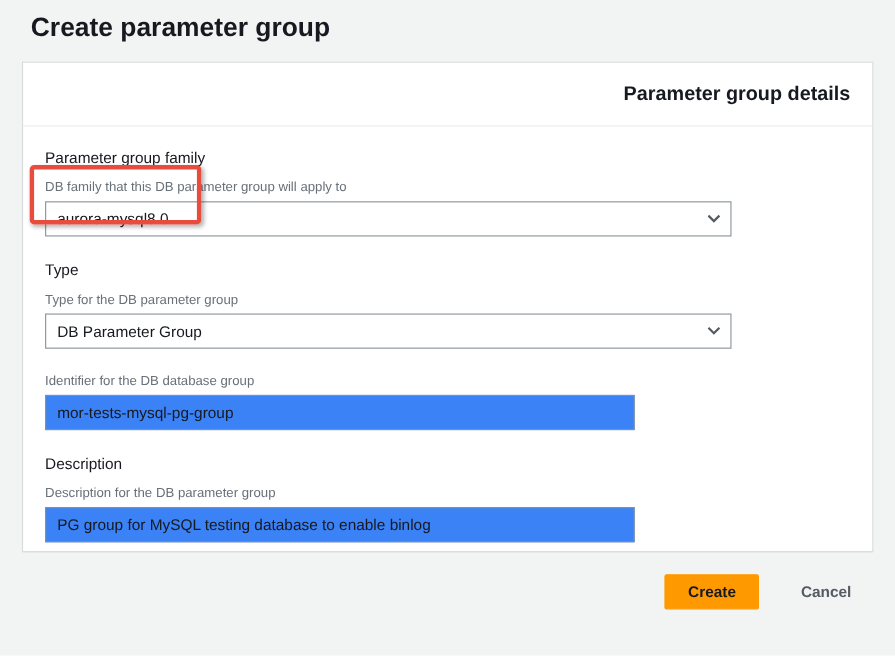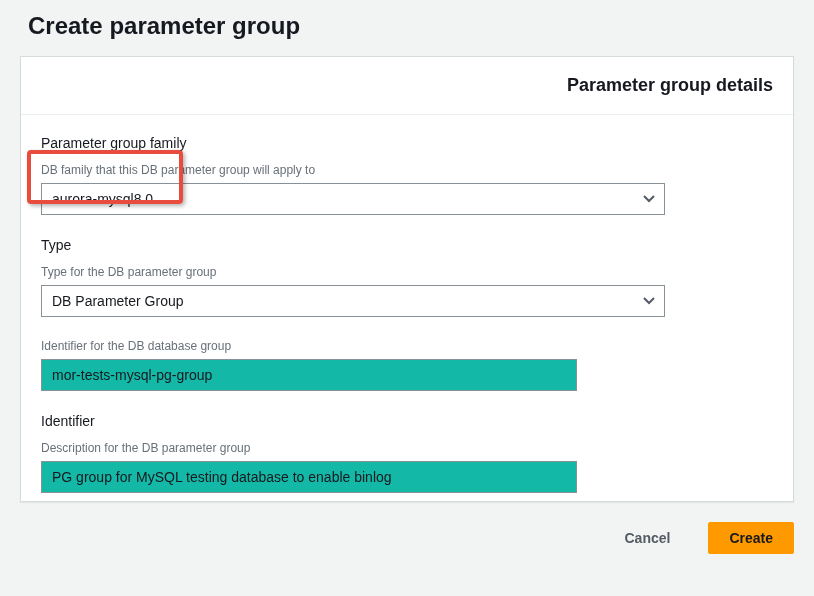--- a/index.html
+++ b/index.html
@@ -85,21 +85,21 @@
   }
   .select-caret svg {
     width: 12px;
     height: 8px;
     display: block;
   }
   .text-input {
     width: 536px;
     height: 32px;
     border: 1px solid #879196;
-    background: #14b8a6;
+    background: #3b82f6;
     padding: 0 10px;
     font-size: 14px;
     color: #16191f;
     font-family: inherit;
   }
   .highlight-box {
     position: absolute;
     border: 4px solid #e74c3c;
     border-radius: 4px;
     box-shadow: 2px 2px 4px rgba(0,0,0,0.3);
@@ -179,24 +179,24 @@
         </span>
       </div>
     </div>
 
     <div class="field-group">
       <div class="field-hint">Identifier for the DB database group</div>
       <input type="text" class="text-input" value="mor-tests-mysql-pg-group" style="">
     </div>
 
     <div class="field-group">
-      <label class="field-label">Identifier</label>
+      <label class="field-label">Description</label>
       <div class="field-hint">Description for the DB parameter group</div>
       <input type="text" class="text-input" value="PG group for MySQL testing database to enable binlog" style="">
     </div>
 
   </div>
 </div>
 
 <div class="footer-actions">
+  <button class="btn btn-primary">Create</button>
   <button class="btn btn-link">Cancel</button>
-  <button class="btn btn-primary">Create</button>
 </div>
 
 </body></html>

